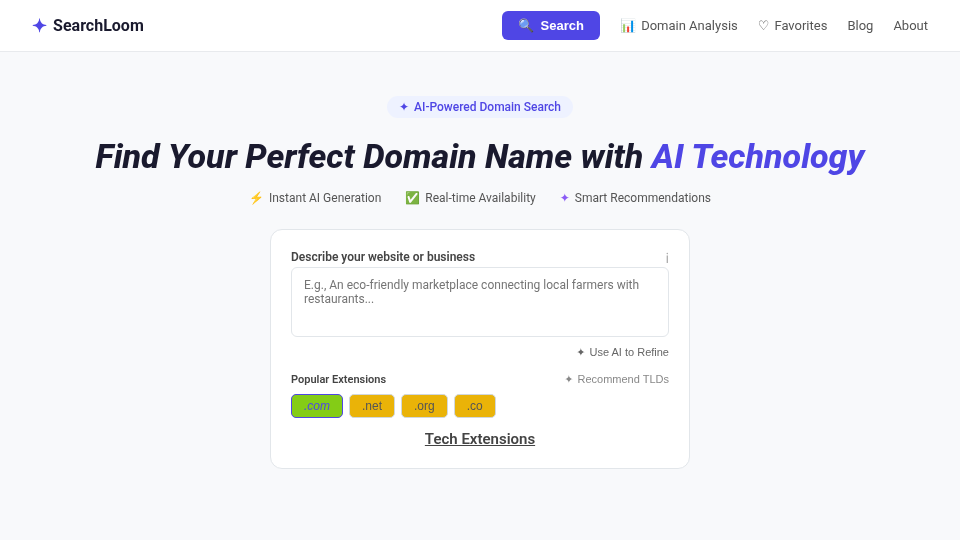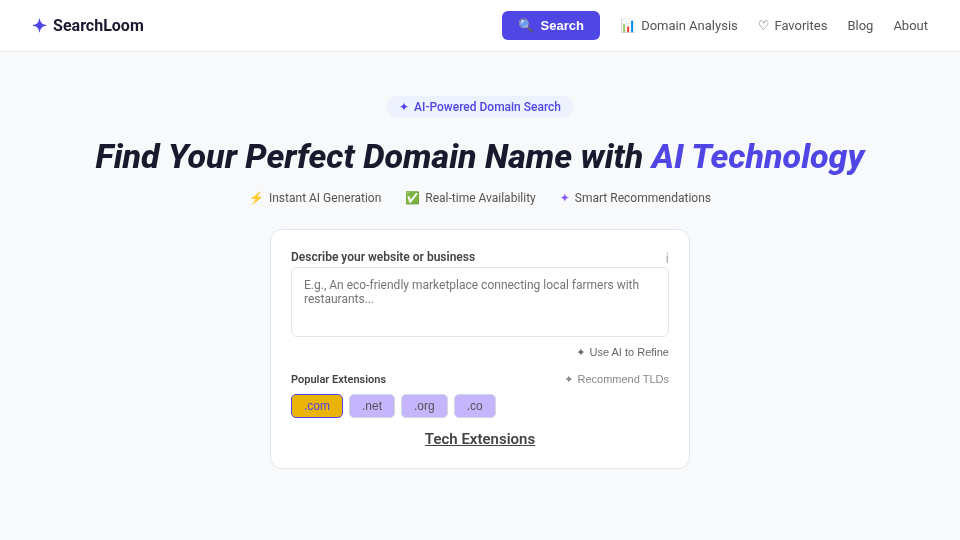--- a/index.html
+++ b/index.html
@@ -194,26 +194,27 @@
       flex-wrap: wrap;
       margin-bottom: 12px;
     }
     .ext-pill {
       border: 1px solid #d0d7de;
       border-radius: 5px;
       padding: 4px 12px;
       font-size: 12px;
       color: #555;
       cursor: pointer;
-      background: #c4b5fd;
+      background: #eab308;
     }
     .ext-pill.selected {
       border-color: #4f46e5;
       color: #4f46e5;
-      background: #eab308;
+      background: #84cc16;
+      font-style: italic;
     }
 
     .ext-section-title-2 {
       font-size: 15px;
       font-weight: 600;
       color: #444;
       margin-bottom: 0;
       text-decoration: underline;
     }
 

